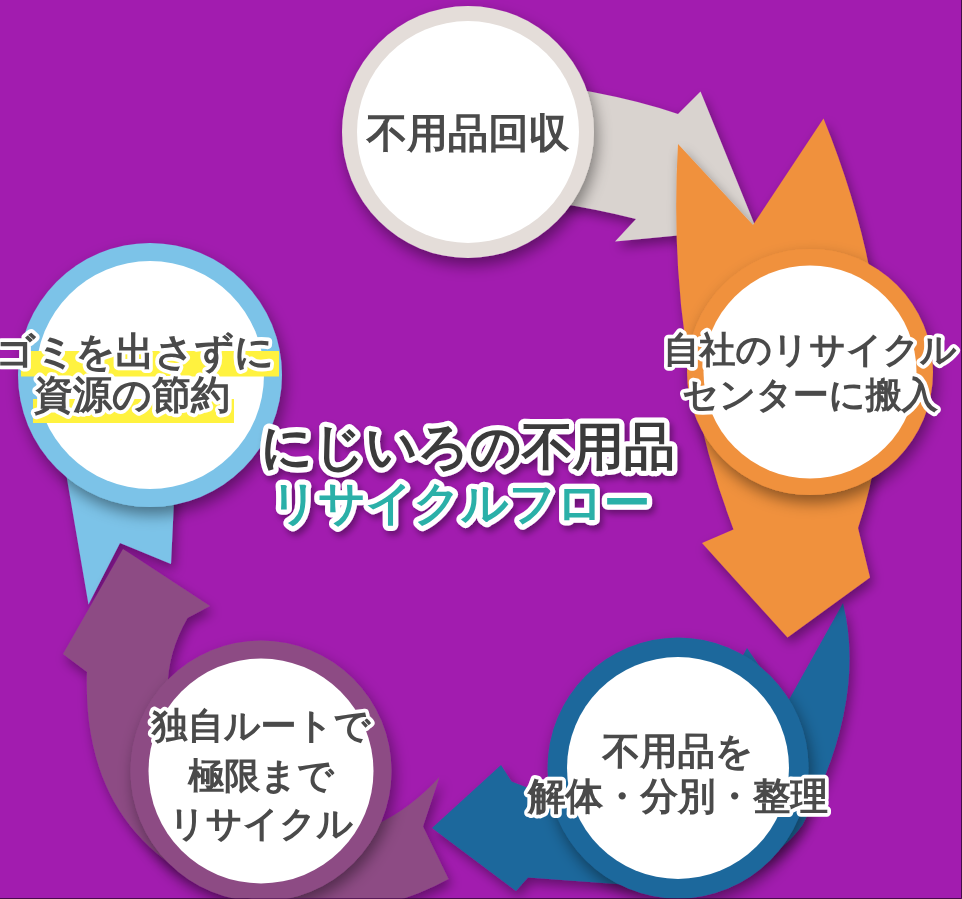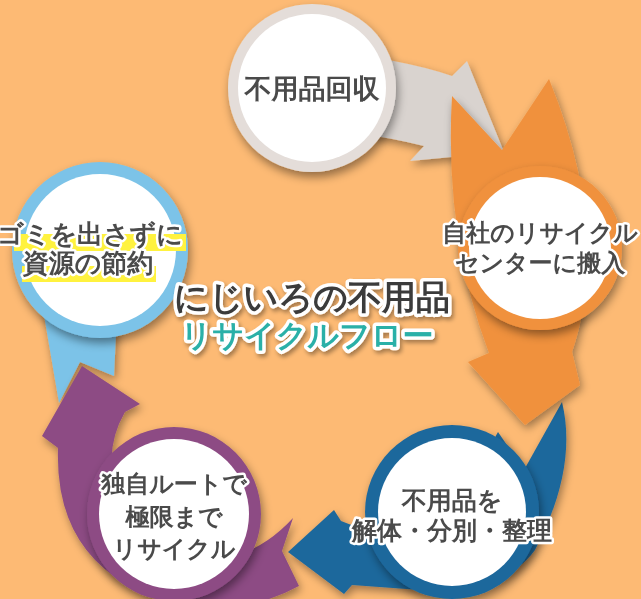--- a/index.html
+++ b/index.html
@@ -1,19 +1,19 @@
 <!DOCTYPE html>
 <html><head>
 <meta charset="utf-8">
 <style>
   html,body{margin:0;padding:0;background:#000;}
   .canvas{
     position:relative;
     width:641px;height:599px;
-    background:#fdba74;
+    background:#a21caf;
     overflow:hidden;
     font-family:"DejaVu Sans", sans-serif;
   }
   svg{display:block;}
   .step-label{
     fill:#4A4A4A;
     font-weight:bold;
     text-anchor:middle;
     paint-order:stroke;
     stroke:#FFFFFF;

